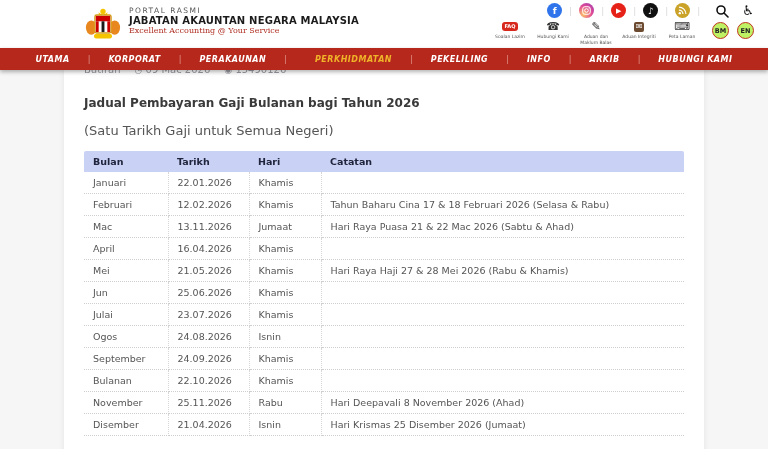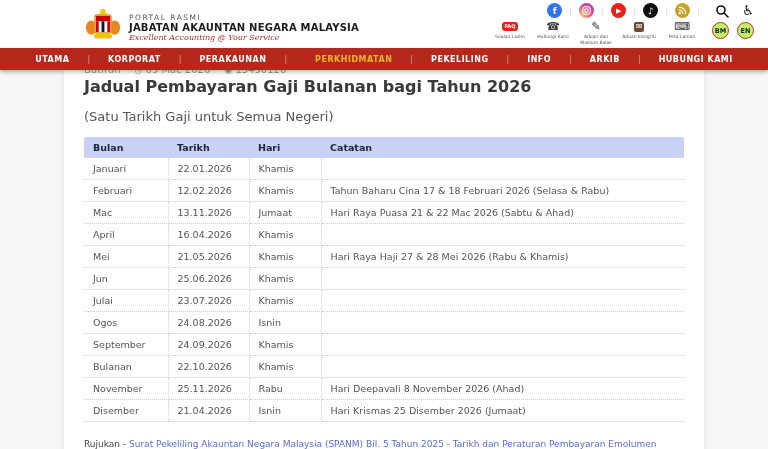--- a/index.html
+++ b/index.html
@@ -6,24 +6,24 @@
     --accent-red:#b7281c; --accent-gold:#f0b429; --table-header-bg:#c9d2f4;
     --link-color:#5b6bd5; --text-dark:#444; --text-mid:#555;
   }
   *{margin:0;padding:0;box-sizing:border-box;}
   html,body{width:768px;height:449px;overflow:hidden;}
   body{font-family:"DejaVu Sans","Liberation Sans",sans-serif;background:#f6f6f6;}
 
   
   .top-header{height:48px;background:#fff;display:flex;justify-content:space-between;
     align-items:center;padding:0 14px 0 85px;position:relative;z-index:3;}
-  .brand{display:flex;align-items:flex-end;gap:8px;cursor:pointer;}
+  .brand{display:flex;align-items:flex-start;gap:8px;cursor:pointer;}
   .brand-text .portal-label{font-size:7.5px;letter-spacing:1.5px;color:#555;}
   .brand-text .org-name{font-size:10px;font-weight:bold;color:#1b1b1b;letter-spacing:.2px;}
-  .brand-text .tagline{font-family:"DejaVu Serif","Liberation Serif",serif;font-style:italic;
+  .brand-text .tagline{font-family:"DejaVu Serif","Liberation Serif",serif;
     font-size:8px;color:#b03024;}
 
   .header-right{display:flex;flex-direction:column;align-items:flex-end;gap:2px;}
   .social-row{display:flex;align-items:center;gap:5px;}
   .soc{width:15px;height:15px;border-radius:50%;display:flex;align-items:center;
     justify-content:center;color:#fff;font-size:9px;font-weight:bold;cursor:pointer;flex:0 0 auto;}
   .soc svg{display:block;}
   .soc-fb{background:#2f74eb;}
   .soc-ig{background:radial-gradient(circle at 30% 75%,#fdc468 0%,#df4996 55%,#8a3ab9 100%);}
   .soc-yt{background:#e62117;font-size:7px;}
@@ -42,32 +42,32 @@
   .qlabel{font-size:4.5px;line-height:1.2;color:#555;text-align:center;margin-top:1px;}
   .lang-btn{width:17px;height:17px;border-radius:50%;border:1.5px solid #c23321;background:#bef264;
     color:#222;font-size:6.5px;font-weight:bold;display:flex;align-items:center;justify-content:center;
     cursor:pointer;margin-top:2px;}
   .lang-group{display:flex;gap:8px;margin-left:4px;}
 
   
   .main-nav{height:22px;background:var(--accent-red);display:flex;align-items:center;
     justify-content:center;gap:0;position:relative;z-index:3;box-shadow:0 2px 4px rgba(0,0,0,.3);}
   .nav-item{color:#fff;font-size:8px;font-weight:bold;letter-spacing:.5px;padding:0 18px;
-    cursor:pointer;white-space:nowrap;}
+    cursor:pointer;white-space:nowrap;font-style:italic;}
   .nav-item.active{color:var(--accent-gold);margin-left:10px;}
   .nav-sep{color:#e0968d;font-size:8px;}
 
   
   .content-card{width:640px;margin:0 auto;background:#fff;min-height:379px;
     box-shadow:0 0 6px rgba(0,0,0,.08);padding:0 20px;position:relative;z-index:1;}
   .meta-clip{height:7px;overflow:hidden;}
   .meta-line{font-size:10px;color:#9a9aa2;transform:translateY(-6px);display:flex;gap:14px;align-items:center;}
   .meta-line .m-ic{font-size:9px;}
 
-  .page-title{font-size:16px;font-weight:bold;color:#3a3a3a;}
+  .page-title{font-size:12px;font-weight:bold;color:#3a3a3a;margin-top:19px;}
   .page-subtitle{font-size:13px;color:#555;margin-top:13px;font-weight:normal;}
 
   table.pay-table{width:100%;border-collapse:collapse;margin-top:13px;}
   .pay-table thead th{background:var(--table-header-bg);color:#20243c;font-size:9.5px;
     font-weight:bold;text-align:left;padding:5px 9px;}
   .pay-table thead th:first-child{border-radius:2px 0 0 0;}
   .pay-table thead th:last-child{border-radius:0 2px 0 0;}
   .pay-table tbody td{font-size:9.5px;color:#555;padding:5px 9px;height:20px;
     border-bottom:1px dotted #cfcfcf;}
   .pay-table tbody td:not(:last-child){border-right:1px dotted #d7d7d7;}

